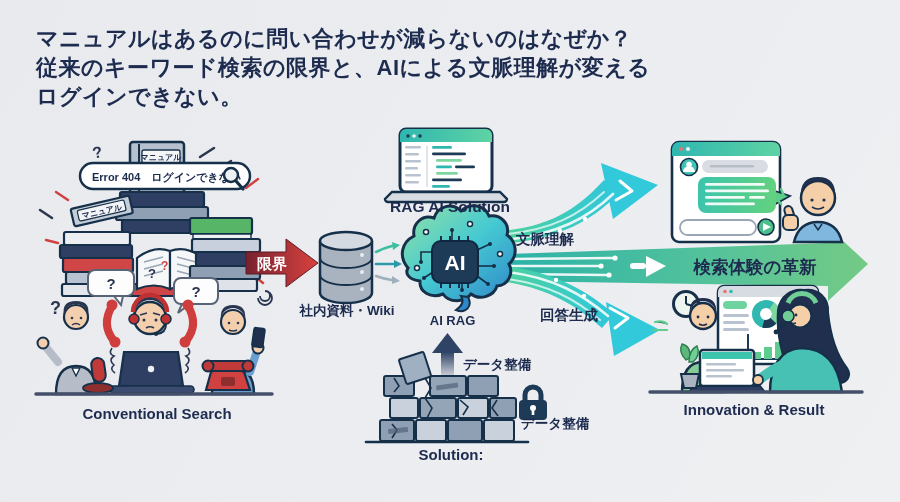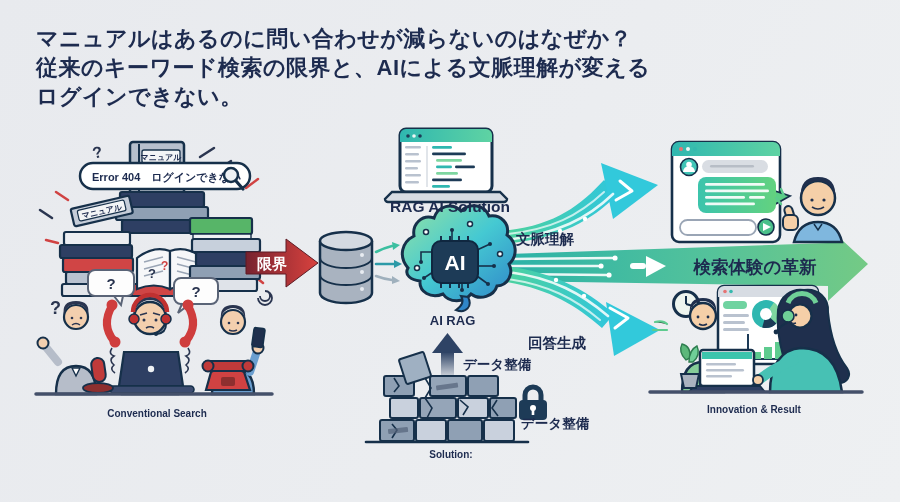--- a/index.html
+++ b/index.html
@@ -4,21 +4,21 @@
 <style>
   html,body{margin:0;padding:0;background:#d8dadd;}
   .stage{
     position:relative;width:900px;height:502px;overflow:hidden;
     background:linear-gradient(120deg,#e8eaee 0%,#ebedf0 55%,#eef0f2 100%);
     font-family:"Liberation Sans","DejaVu Sans",sans-serif;
   }
   .stage svg{position:absolute;left:0;top:0;}
   .txt{position:absolute;color:#1d2b4f;font-weight:800;white-space:nowrap;}
   .headline{left:36px;top:24px;font-size:22px;line-height:29px;letter-spacing:.5px;}
-  .cap{font-size:10px;line-height:19px;text-align:center;}
+  .cap{font-size:15px;line-height:19px;text-align:center;}
   .lbl-s{font-size:13.5px;}
   .lbl-m{font-size:14.5px;}
   .lbl-l{font-size:13px;}
   svg text{font-family:"Liberation Sans","DejaVu Sans",sans-serif;font-weight:800;}
 </style>
 </head>
 <body>
 
 <div class="stage">
 
@@ -509,28 +509,29 @@
 <div class="txt headline">
   <div>マニュアルはあるのに問い合わせが減らないのはなぜか？</div>
   <div>従来のキーワード検索の限界と、AIによる文脈理解が変える</div>
   <div>ログインできない。</div>
 </div>
 
 <div class="txt cap" style="left:57px;top:404px;width:200px;">
   <div>Conventional Search</div>
 </div>
 
+<div class="txt lbl-s" style="left:282px;top:302px;width:130px;text-align:center;">社内資料・Wiki</div>
 
 <div class="txt" style="left:385px;top:198px;width:125px;text-align:right;font-size:15.5px;">RAG AI Solution</div>
 
 <div class="txt lbl-l" style="left:405px;top:313px;width:95px;text-align:center;">AI RAG</div>
 
 <div class="txt lbl-m" style="left:516px;top:201px;margin-top:29px;">文脈理解</div>
 
-<div class="txt lbl-m" style="left:528px;top:306px;margin-top:28px;">回答生成</div>
+<div class="txt lbl-m" style="left:540px;top:306px;">回答生成</div>
 
 <div class="txt lbl-s" style="left:463px;top:356px;">データ整備</div>
 
 <div class="txt lbl-s" style="left:521px;top:415px;">データ整備</div>
 
 <div class="txt cap" style="left:371px;top:445px;width:160px;">
   <div>Solution:</div>
 </div>
 
 <div class="txt cap" style="left:668px;top:400px;width:172px;">Innovation &amp; Result</div>

